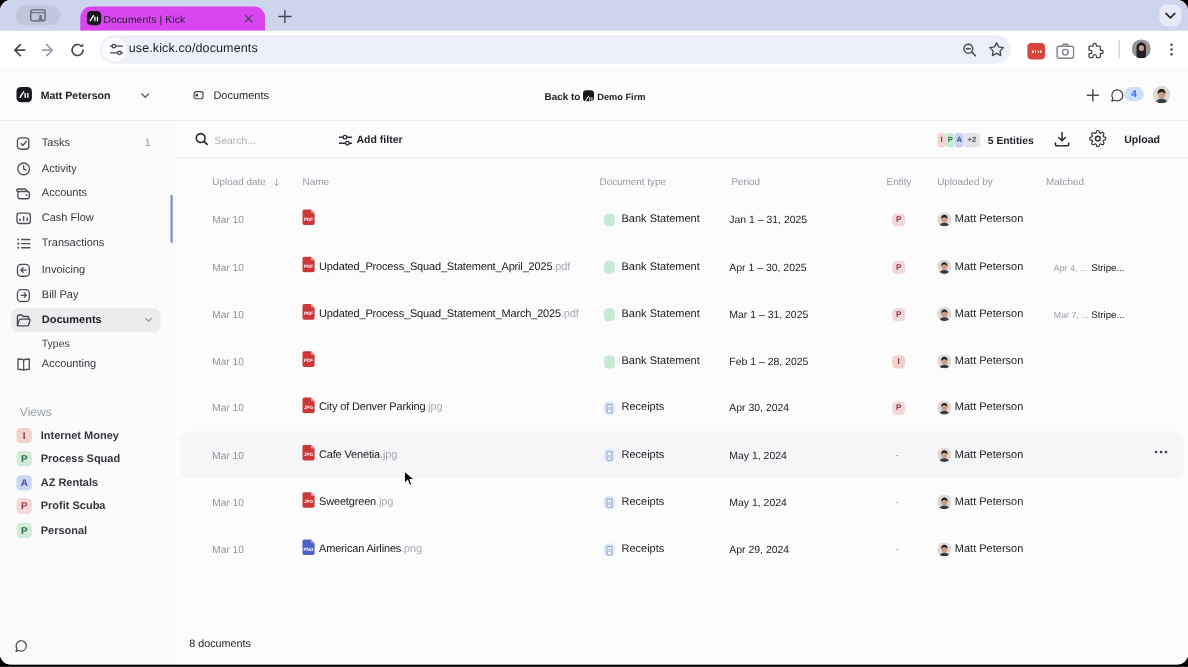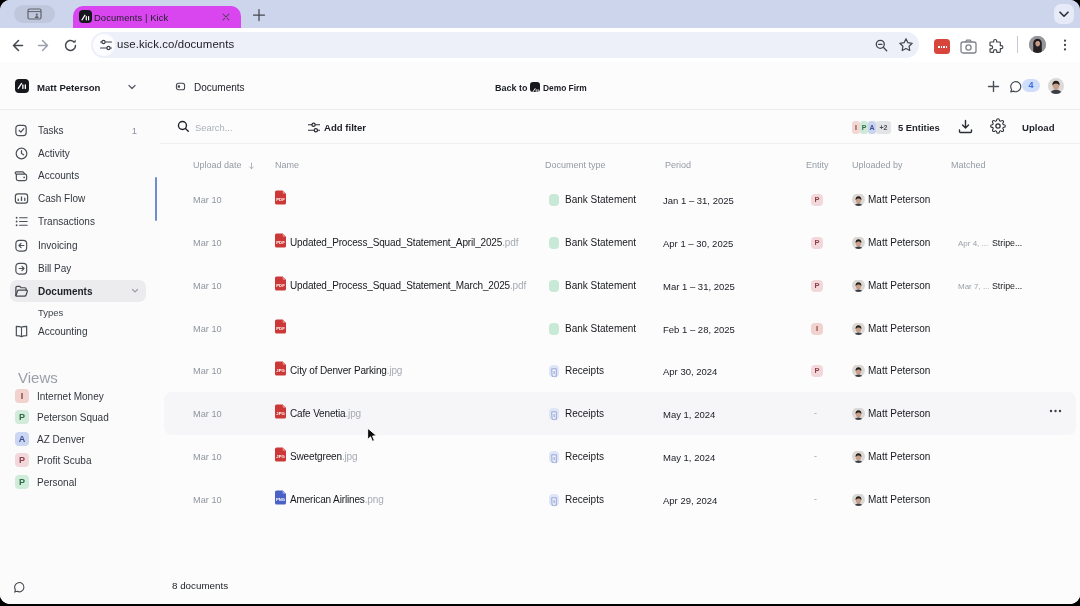--- a/index.html
+++ b/index.html
@@ -33,24 +33,24 @@
   .uname { position:absolute; left:37px; top:20px; font-size:9.6px; font-weight:700; color:#1b1e23; }
   .backto { position:absolute; left:495px; top:20.5px; font-size:9px; font-weight:600; color:#1b1e23; }
 
   
   .side { position:absolute; left:0; top:48px; width:160px; height:494px; background:#fbfbfc; }
   .nav { position:absolute; left:10px; height:22px; width:136px; border-radius:7px; }
   .nav .ic { position:absolute; left:4px; top:3.5px; width:15px; height:15px; color:#4c5158; }
   .nav .t { position:absolute; left:28px; top:5.5px; font-size:10px; font-weight:400; color:#33373d; white-space:nowrap; }
   .nav.sel { background:#ececee; }
   .nav.sel .t { font-weight:700; color:#202329; }
-  .views-label { position:absolute; left:18px; font-size:15px; color:#999fa8;text-align:center; }
+  .views-label { position:absolute; left:18px; font-size:11px; color:#999fa8;text-align:center; }
   .vitem { position:absolute; left:15px; height:16px; }
   .vbadge { position:absolute; left:0; top:0; width:14px; height:14px; border-radius:4px; font-size:9px; font-weight:700; text-align:center; line-height:14px; }
-  .vitem .t { position:absolute; left:22px; top:2px; font-size:10px; font-weight:400; color:#33373d; white-space:nowrap; }
+  .vitem .t { position:absolute; left:22px; top:2px; font-size:10px; font-weight:700; color:#33373d; white-space:nowrap; }
   .bluebar { position:absolute; left:155px; top:67px; width:2px; height:44px; background:#6f8fc8; border-radius:1px; }
 
   
   .main { position:absolute; left:160px; top:48px; width:920px; height:494px; background:#fcfcfd; }
   .toolbar { position:absolute; left:0; top:0; width:920px; height:34px; border-bottom:1px solid #eeeff2; }
   .searchph { position:absolute; left:35px; top:12px; font-size:9.4px; color:#abb0b8; }
   .addfilter { position:absolute; left:164px; top:11.5px; font-size:9.6px; font-weight:600; color:#1d2025; }
   .entbadge { position:absolute; top:11px; width:8px; height:13px; border-radius:3px; font-size:7px; font-weight:700; text-align:center; line-height:13px; }
   .fiveent { position:absolute; left:738px; top:11.5px; font-size:9.4px; font-weight:600; color:#1d2025; }
   .upload { position:absolute; left:862px; top:11.5px; font-size:9.6px; font-weight:600; color:#1d2025;text-align:center; }
@@ -264,25 +264,25 @@
           <span class="t">Accounting</span>
         </div>
 <div class="abs" style="left:38px; top:196.5px; font-size:9.5px; font-weight:400; color:#3d424a;">Types</div>
 <div class="views-label" style="top:259px;">Views</div>
 <div class="vitem" style="top:279px;">
           <span class="vbadge" style="background:#f1d2cf; color:#813f38;">I</span>
           <span class="t">Internet Money</span>
         </div>
 <div class="vitem" style="top:300px;">
           <span class="vbadge" style="background:#d2ebdb; color:#2f6a47;">P</span>
-          <span class="t">Peterson Squad</span>
+          <span class="t">Process Squad</span>
         </div>
 <div class="vitem" style="top:322px;">
           <span class="vbadge" style="background:#cbd6f2; color:#3c4f93;">A</span>
-          <span class="t">AZ Denver</span>
+          <span class="t">AZ Rentals</span>
         </div>
 <div class="vitem" style="top:343px;">
           <span class="vbadge" style="background:#f2d8da; color:#8a4148;">P</span>
           <span class="t">Profit Scuba</span>
         </div>
 <div class="vitem" style="top:365px;">
           <span class="vbadge" style="background:#cfecda; color:#2f6a47;">P</span>
           <span class="t">Personal</span>
         </div>
 <svg class="abs" style="left:13px; top:471px;" width="13" height="13" viewBox="0 0 24 24">

